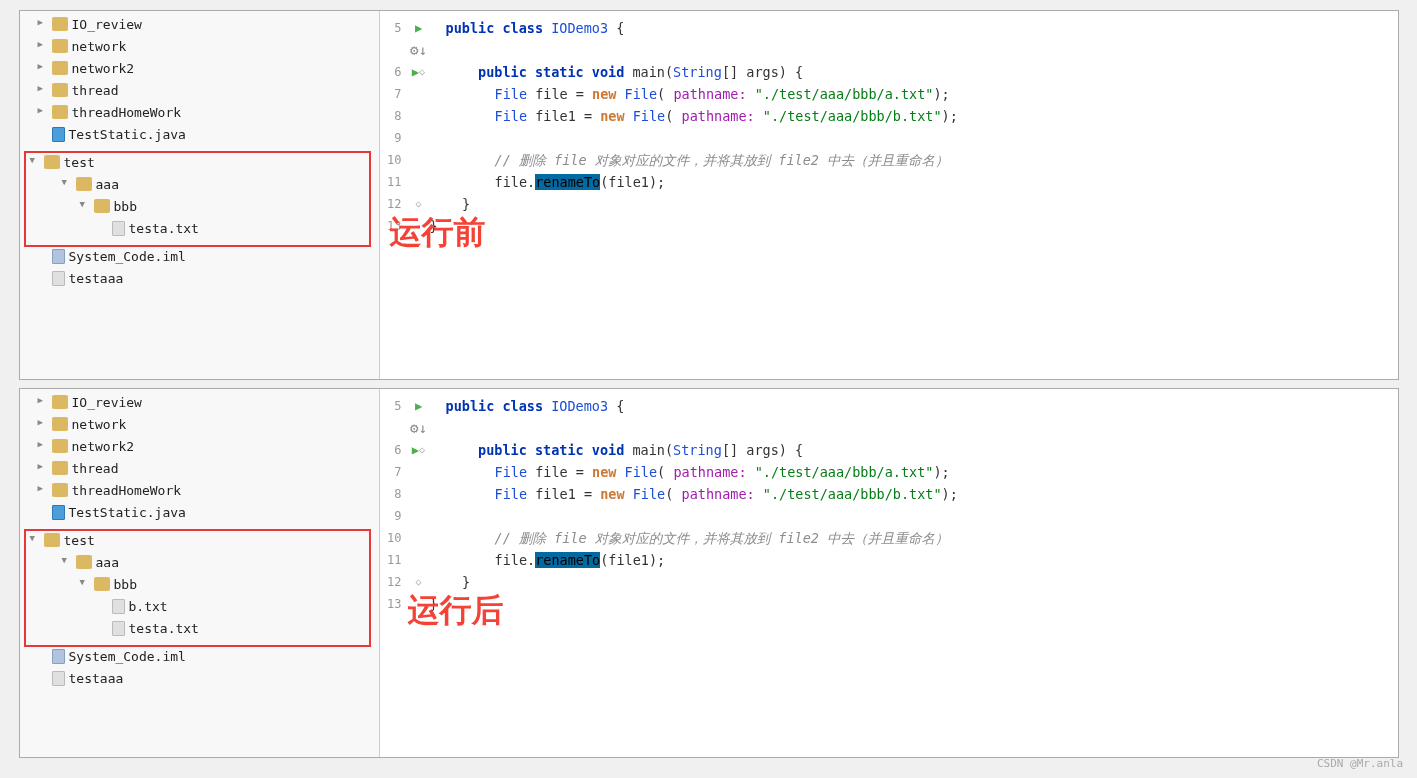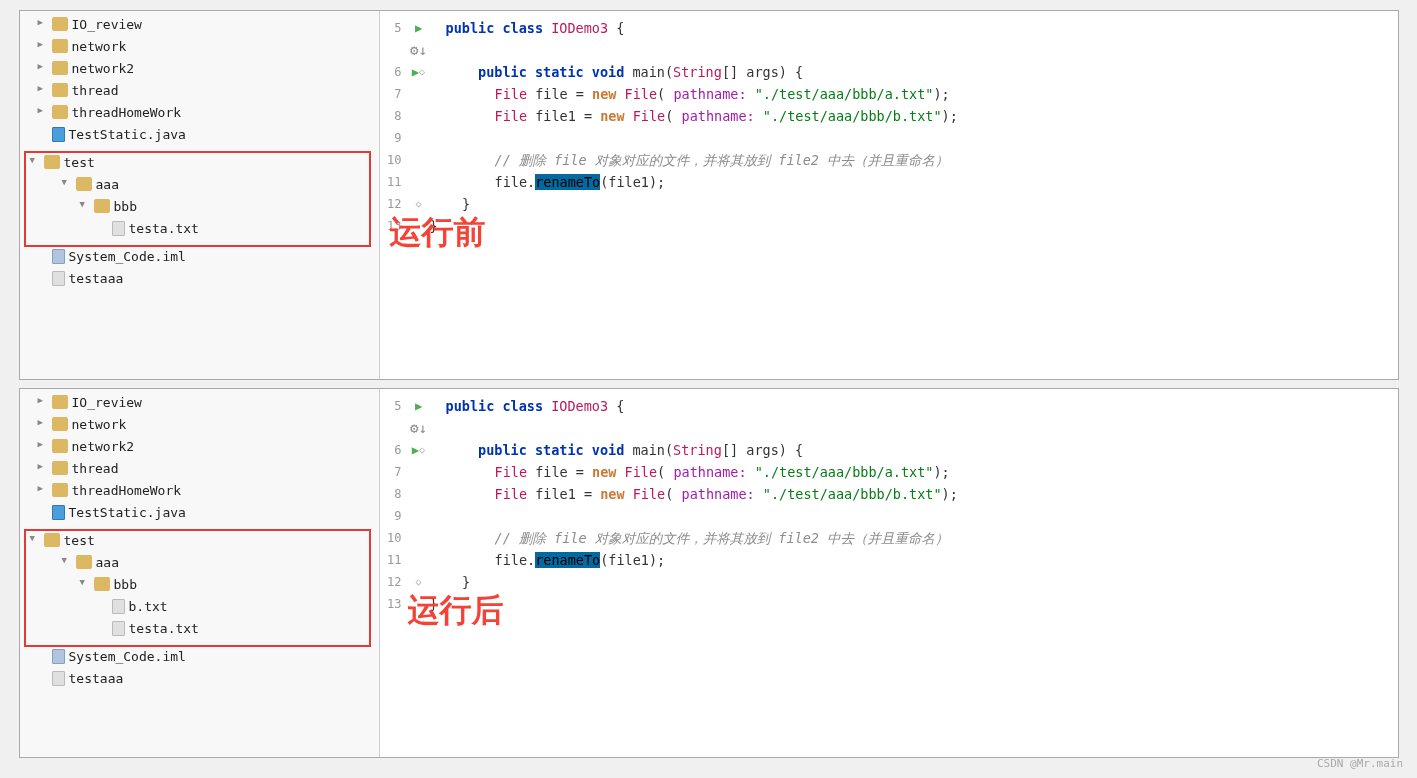--- a/index.html
+++ b/index.html
@@ -134,21 +134,21 @@
       color: #4caf50;
       font-size: 12px;
     }
     .line-content {
       flex: 1;
       white-space: pre;
     }
     
     .kw { color: #cc7832; font-weight: bold; }      
     .kw2 { color: #0033b3; font-weight: bold; padding-left: 16px; }     
-    .cls { color: #be185d; }                         
+    .cls { color: #1d4ed8; }                         
     .str { color: #067d17; }                         
     .cmt { color: #8c8c8c; font-style: italic; }    
     .param { color: #a21caf; }
     .highlight-rename { background: #0369a1; }
     .plain { color: #333; }
 
     .watermark {
       position: fixed;
       bottom: 8px;
       right: 14px;
@@ -451,13 +451,13 @@
           <span class="line-gutter"></span>
           <span class="line-content"><span class="plain">}</span></span>
         </div>
 
       </div>
     </div>
   </div>
 
 </div>
 
-<div class="watermark">CSDN @Mr.main</div>
+<div class="watermark">CSDN @Mr.anla</div>
 
 </body></html>

